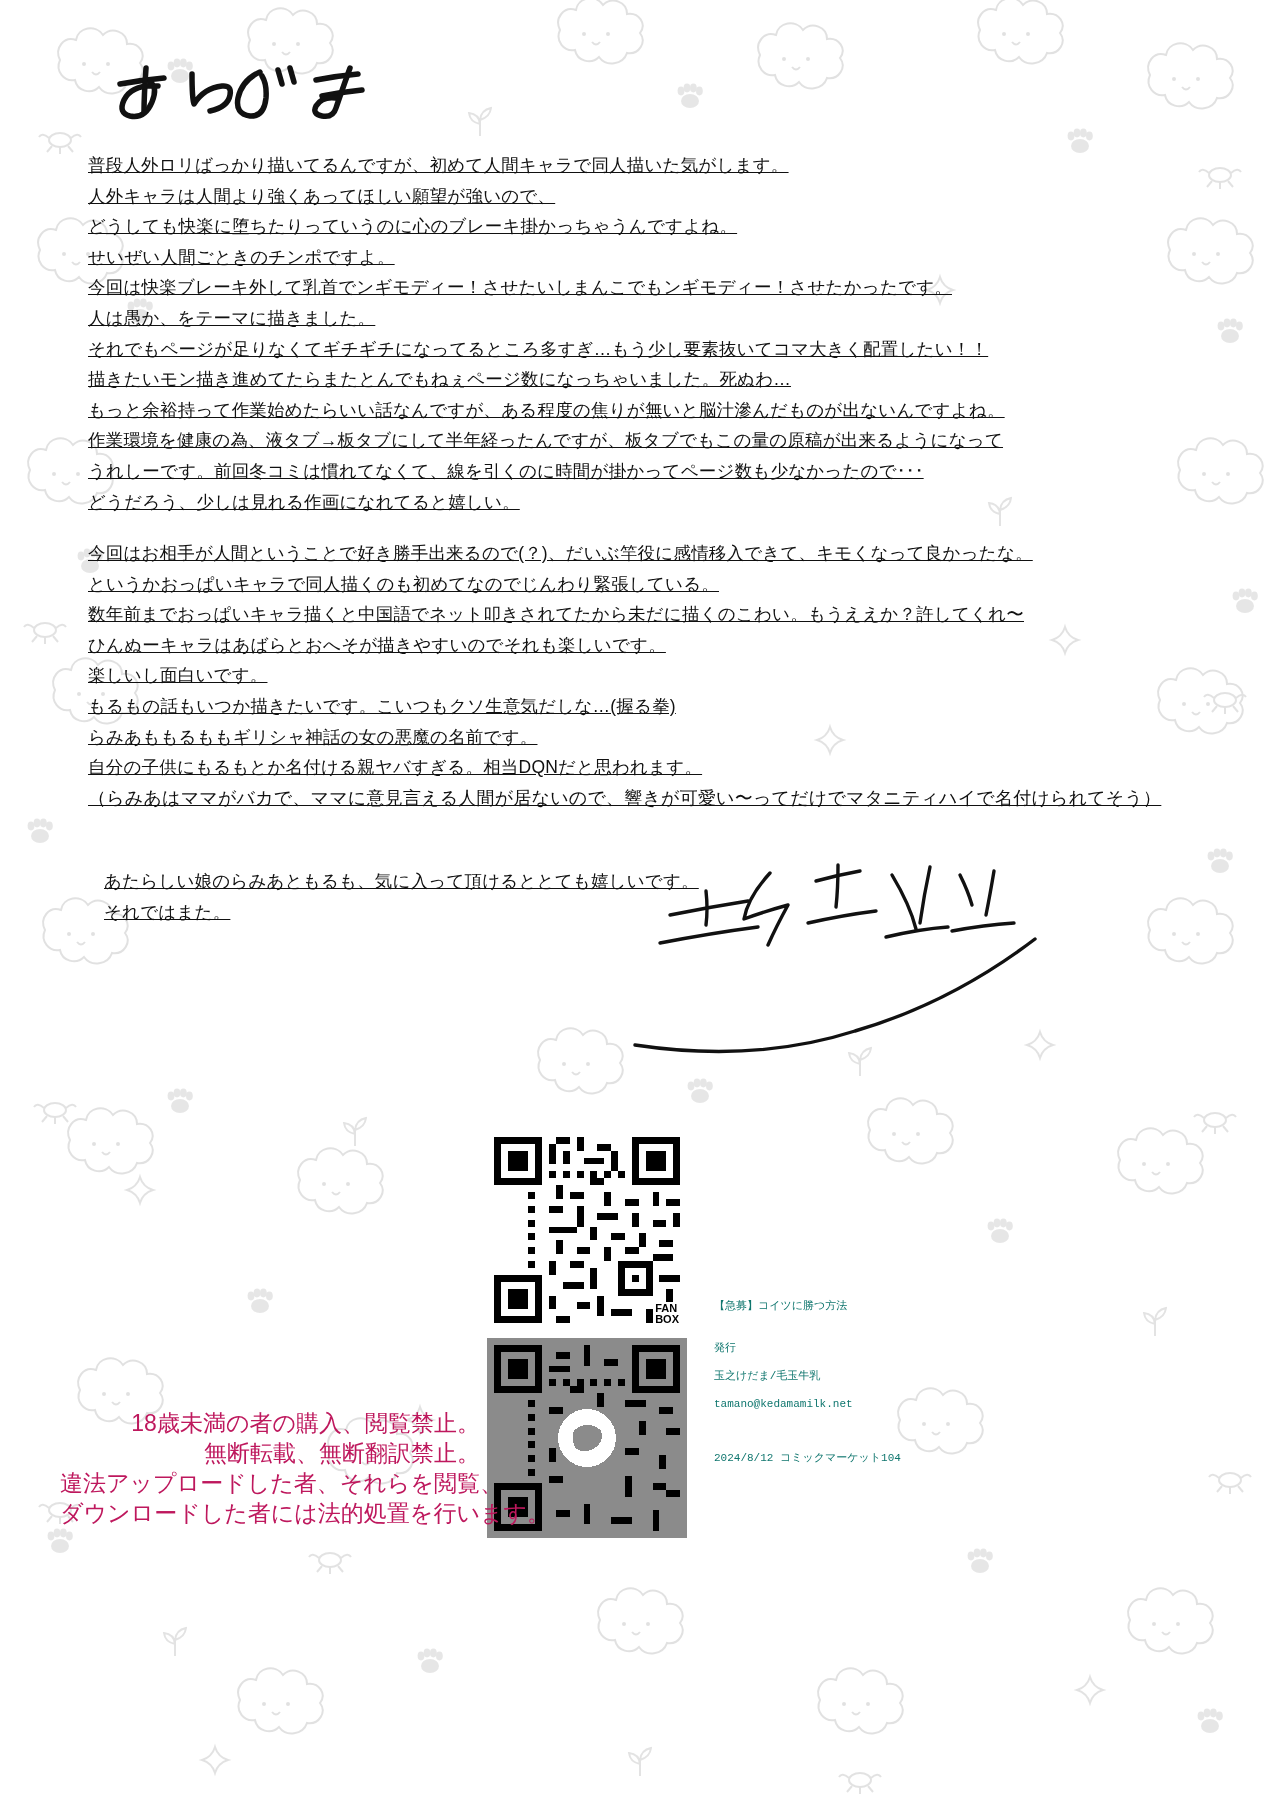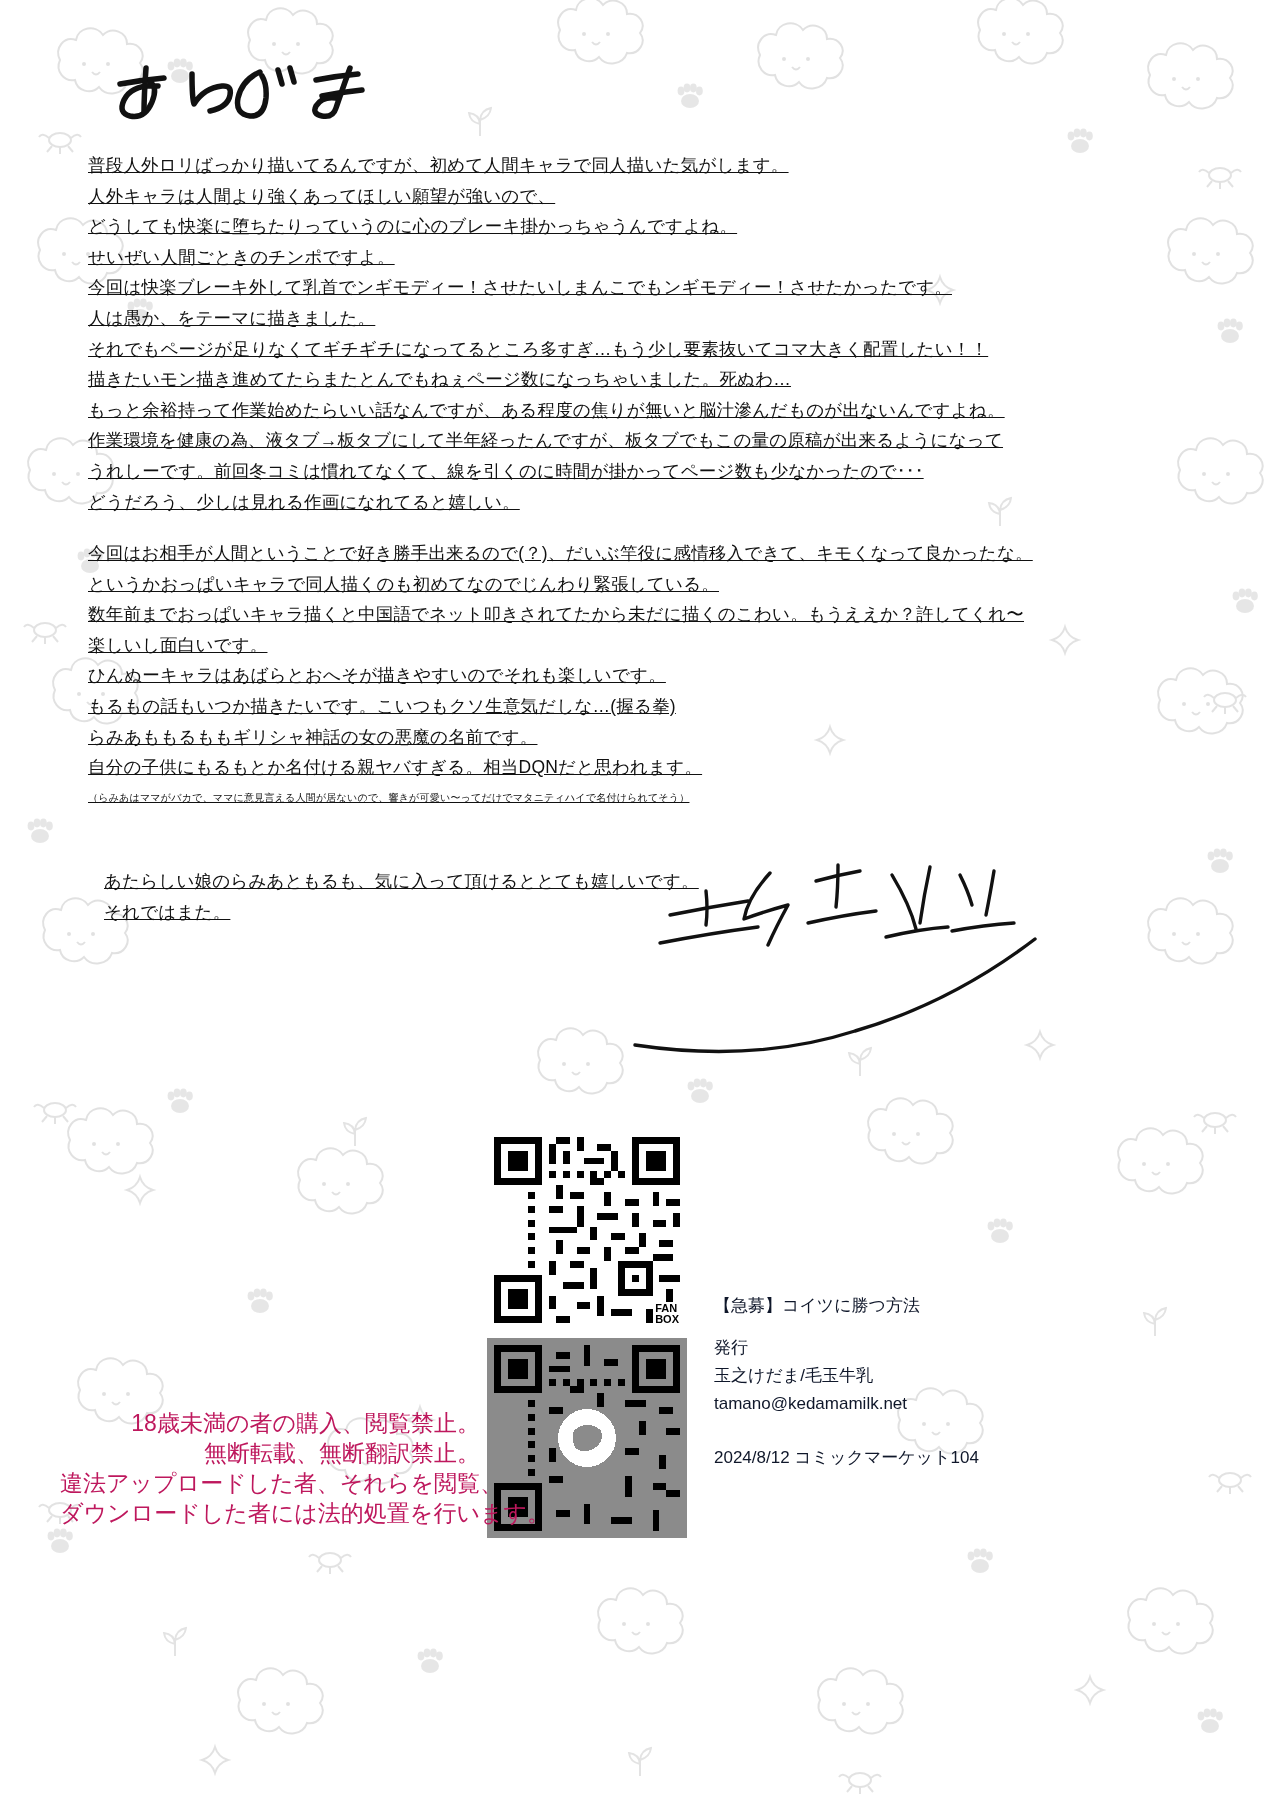--- a/index.html
+++ b/index.html
@@ -50,21 +50,21 @@
   }
   #para-1 { left: 88px; top: 150px; }
   #para-2 { left: 88px; top: 538px; }
   #para-3 { left: 104px; top: 866px; }
 
   .text-block p {
     margin: 0;
     text-decoration: underline;
   }
   .small-line {
-    font-size: 10px;
+    font-size: 18px;
   }
 
   
   #signature {
     position: absolute;
     left: 630px;
     top: 845px;
     z-index: 4;
     width: 420px;
     height: 230px;
@@ -103,24 +103,25 @@
     padding: 1px 2px;
     z-index: 5;
   }
 
   
   #colophon {
     position: absolute;
     left: 714px;
     top: 1292px;
     z-index: 3;
-    color: #0f172a;
-    font-size: 17px;
+    color: #0f766e;
+    font-size: 11px;
     line-height: 28px;
     white-space: nowrap;
+    font-family: Liberation Mono, monospace;
   }
   #colophon .gap {
     height: 14px;
   }
   #colophon-date {
     margin-top: 26px;
   }
 
   
   #warning {
@@ -275,22 +276,22 @@
     <p>もっと余裕持って作業始めたらいい話なんですが、ある程度の焦りが無いと脳汁滲んだものが出ないんですよね。</p>
     <p>作業環境を健康の為、液タブ→板タブにして半年経ったんですが、板タブでもこの量の原稿が出来るようになって</p>
     <p>うれしーです。前回冬コミは慣れてなくて、線を引くのに時間が掛かってページ数も少なかったので･･･</p>
     <p>どうだろう、少しは見れる作画になれてると嬉しい。</p>
   </div>
 
   <div class="text-block" id="para-2">
     <p>今回はお相手が人間ということで好き勝手出来るので(？)、だいぶ竿役に感情移入できて、キモくなって良かったな。</p>
     <p>というかおっぱいキャラで同人描くのも初めてなのでじんわり緊張している。</p>
     <p>数年前までおっぱいキャラ描くと中国語でネット叩きされてたから未だに描くのこわい。もうええか？許してくれ〜</p>
+    <p>ひんぬーキャラはあばらとおへそが描きやすいのでそれも楽しいです。</p>
     <p>楽しいし面白いです。</p>
-    <p>ひんぬーキャラはあばらとおへそが描きやすいのでそれも楽しいです。</p>
     <p>もるもの話もいつか描きたいです。こいつもクソ生意気だしな…(握る拳)</p>
     <p>らみあももるももギリシャ神話の女の悪魔の名前です。</p>
     <p>自分の子供にもるもとか名付ける親ヤバすぎる。相当DQNだと思われます。</p>
     <p class="small-line">（らみあはママがバカで、ママに意見言える人間が居ないので、響きが可愛い〜ってだけでマタニティハイで名付けられてそう）</p>
   </div>
 
   <div class="text-block" id="para-3">
     <p>あたらしい娘のらみあともるも、気に入って頂けるととても嬉しいです。</p>
     <p>それではまた。</p>
   </div>

